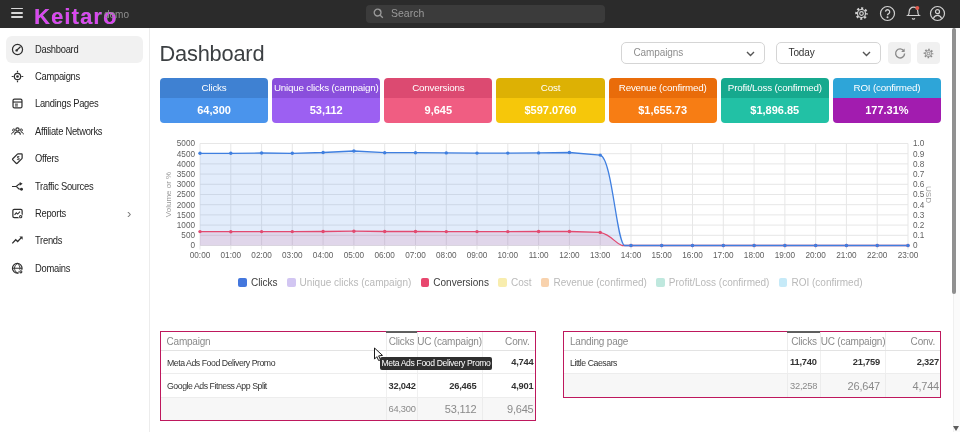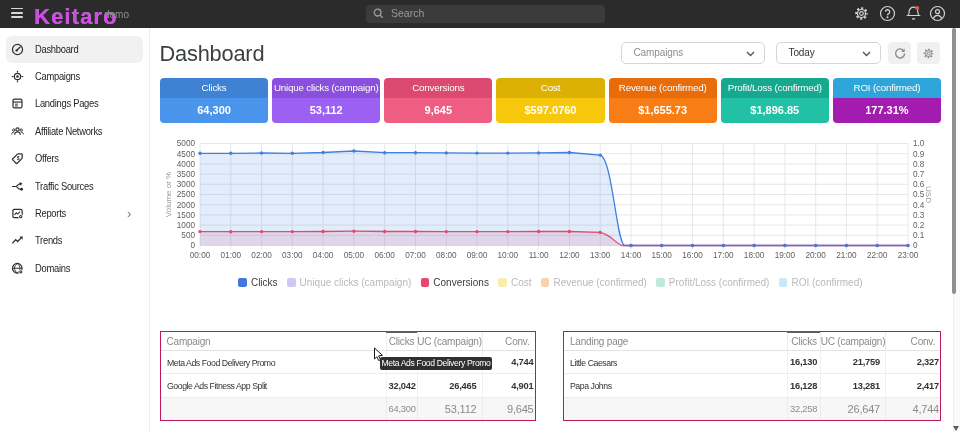--- a/index.html
+++ b/index.html
@@ -428,31 +428,23 @@
 <div class="th">
       <div class="tc n">Landing page</div>
       <div class="tc h sorted" style="width:33px">Clicks</div>
       <div class="tc h" style="width:65px">UC (campaign)</div>
       <div class="tc h conv last" style="width:55px">Conv.</div>
     </div>
 <div class="tr">
       <div class="tc n">
         <i>Little Caesars</i>
       </div>
-      <div class="tc v clip" style="width:33px">16,130</div>
+      <div class="tc v clip" style="width:33px">11,740</div>
       <div class="tc v" style="width:65px">21,759</div>
       <div class="tc v last" style="width:55px">2,327</div>
-    </div>
-    <div class="tr">
-      <div class="tc n">
-        <i>Papa Johns</i>
-      </div>
-      <div class="tc v clip" style="width:33px">16,128</div>
-      <div class="tc v" style="width:65px">13,281</div>
-      <div class="tc v last" style="width:55px">2,417</div>
     </div>
     <div class="tf">
       <div class="tc n"></div>
       <div class="tc f clip" style="width:33px">32,258</div>
       <div class="tc f" style="width:65px">26,647</div>
       <div class="tc f last" style="width:55px">4,744</div>
     </div>
 </div>
 <div id="tooltip">Meta Ads Food Delivery Promo</div>
 <svg id="cursor" width="12" height="14" viewBox="0 0 12 14">

